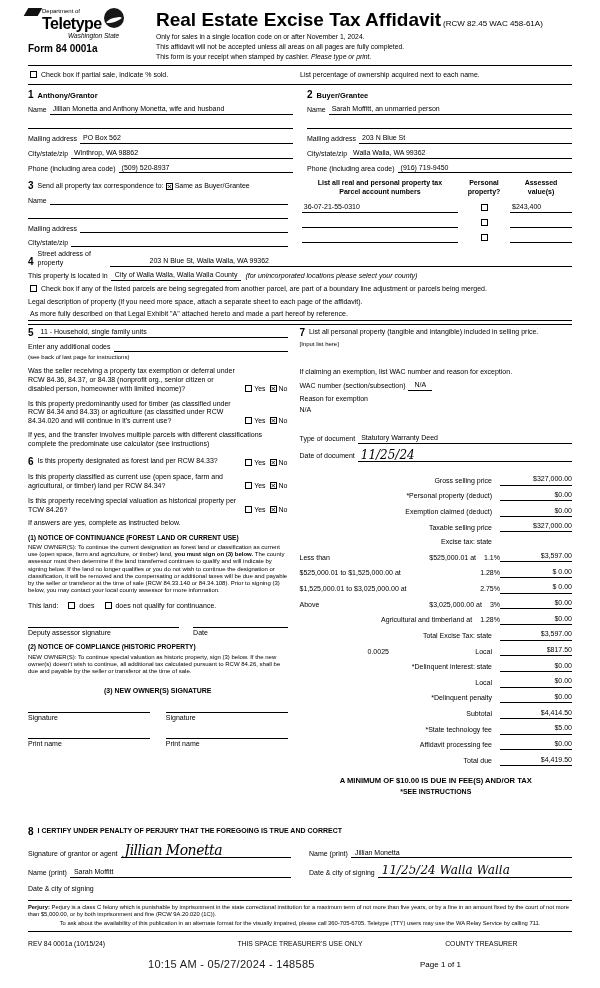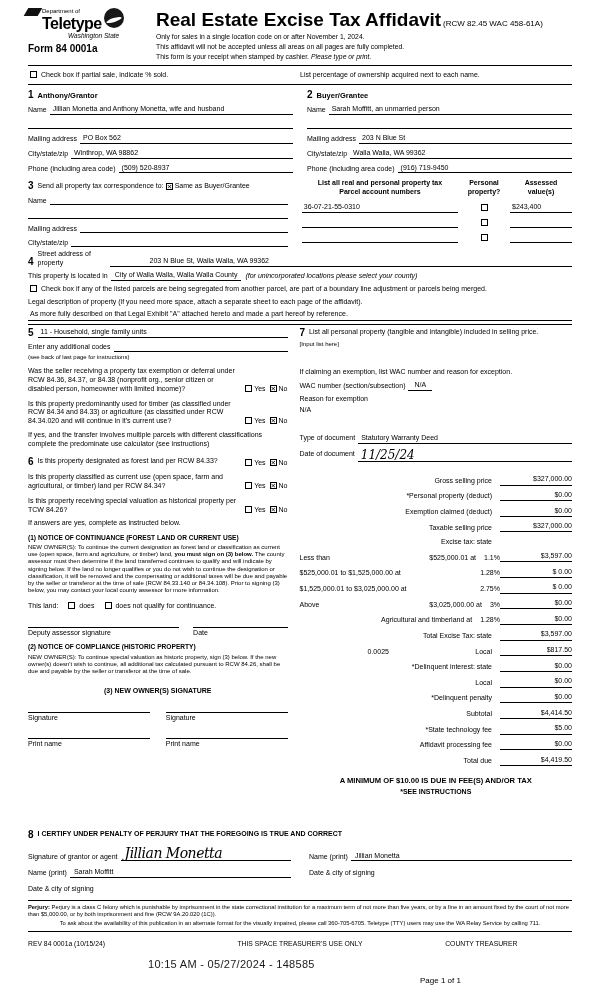--- a/index.html
+++ b/index.html
@@ -75,21 +75,21 @@
   .a-cell.c1 { flex:1.6; } .a-cell.c2 { flex:1; }
   .n3-title { text-align:center; font-weight:bold; font-size:7px; margin-top:12px; }
   .sig-pair { display:flex; gap:16px; margin-top:16px; }
   .sig-cell { flex:1; border-top:1px solid #000; padding-top:1px; }
 
   
   .s7-head { display:flex; }
   .gap8 { height:8px; } .gap14 { height:14px; } .gap20 { height:20px; }
   .wac-row { display:flex; align-items:flex-end; margin-top:4px; }
   .wac-val { border-bottom:1px solid #000; padding:0 6px; }
-  .doc-row { display:flex; align-items:flex-start; margin-top:6px; }
+  .doc-row { display:flex; align-items:center; margin-top:6px; }
   .frow { display:flex; align-items:flex-end; margin-top:5.4px; }
   .fpre { white-space:nowrap; }
   .flab { flex:1; text-align:right; white-space:nowrap; padding-right:6px; min-width:0; }
   .frate { white-space:nowrap; margin-left:2px; }
   .fval { width:72px; flex:none; border-bottom:1px solid #000; text-align:right; white-space:nowrap; min-height:9px; padding-bottom:0.5px; }
   .nv .fval { border-bottom:none; }
   .loc .fpre { padding-left:68px; }
   .min1 { text-align:center; font-weight:bold; font-size:7.6px; margin-top:10px; }
   .min2 { text-align:center; font-weight:bold; font-size:7px; margin-top:3px; }
 
@@ -108,21 +108,21 @@
   
   .perjury { border-top:1px solid #000; border-bottom:1px solid #000; padding:3px 0 3px 0; margin-top:6px; }
   .perjury .main { font-size:5.8px; line-height:1.25; }
   .perjury .alt { font-size:5.8px; text-align:center; margin-top:2px; }
   .f-row1 { display:flex; margin-top:8px; font-size:6.8px; }
   .f-row1 .c { flex:1; }
   .f-row1 .c.mid { text-align:center; }
   .f-row1 .c.right { text-align:center; }
   .f-row2 { position:relative; height:26px; margin-top:6px; }
   .stamp { position:absolute; left:120px; top:4px; font-size:11px; letter-spacing:0.3px; color:#1a1a1a; }
-  .pageno { position:absolute; left:392px; top:6px; font-size:8px;margin-top:16px; }
+  .pageno { position:absolute; left:392px; top:6px; font-size:8px; }
 </style>
 </head>
 <body>
 
 <div class="page">
 
   <div class="hdr">
     <div class="logo-blk">
       <div class="banner"></div>
       <div class="logo-row">
@@ -544,20 +544,21 @@
       <div class="s8-cell">
         <span class="lab">Name (print)</span>
         <span class="s8-line">Jillian Monetta</span>
       </div>
       <div class="s8-cell">
         <span class="lab">Name (print)</span>
         <span class="s8-line">Sarah Moffitt</span>
       </div>
       <div class="s8-cell">
         <span class="lab">Date &amp; city of signing</span>
+        <span class="s8-line"><span class="script hand">11/25/24   Walla Walla</span></span>
       </div>
       <div class="s8-cell">
         <span class="lab">Date &amp; city of signing</span>
       </div>
     </div>
   </div>
 
   <div class="perjury">
     <div class="main">
       <span class="bold">Perjury:</span>

